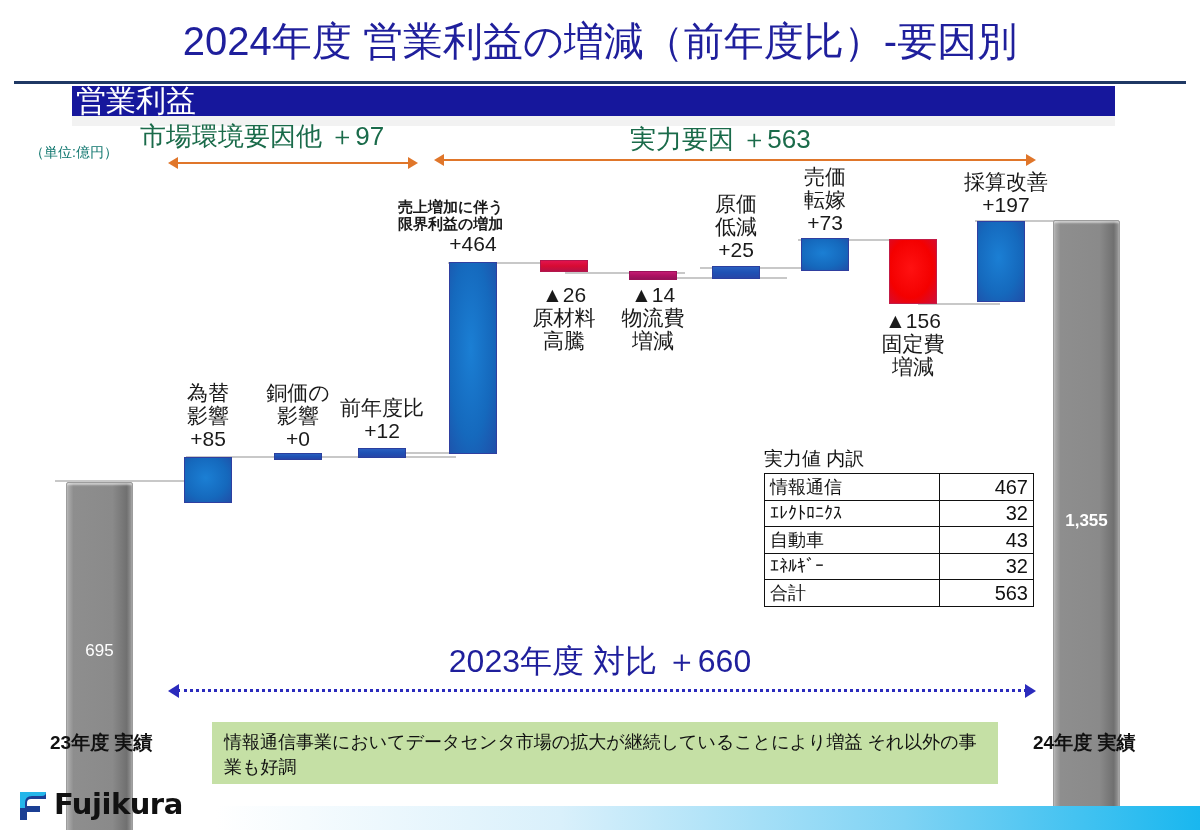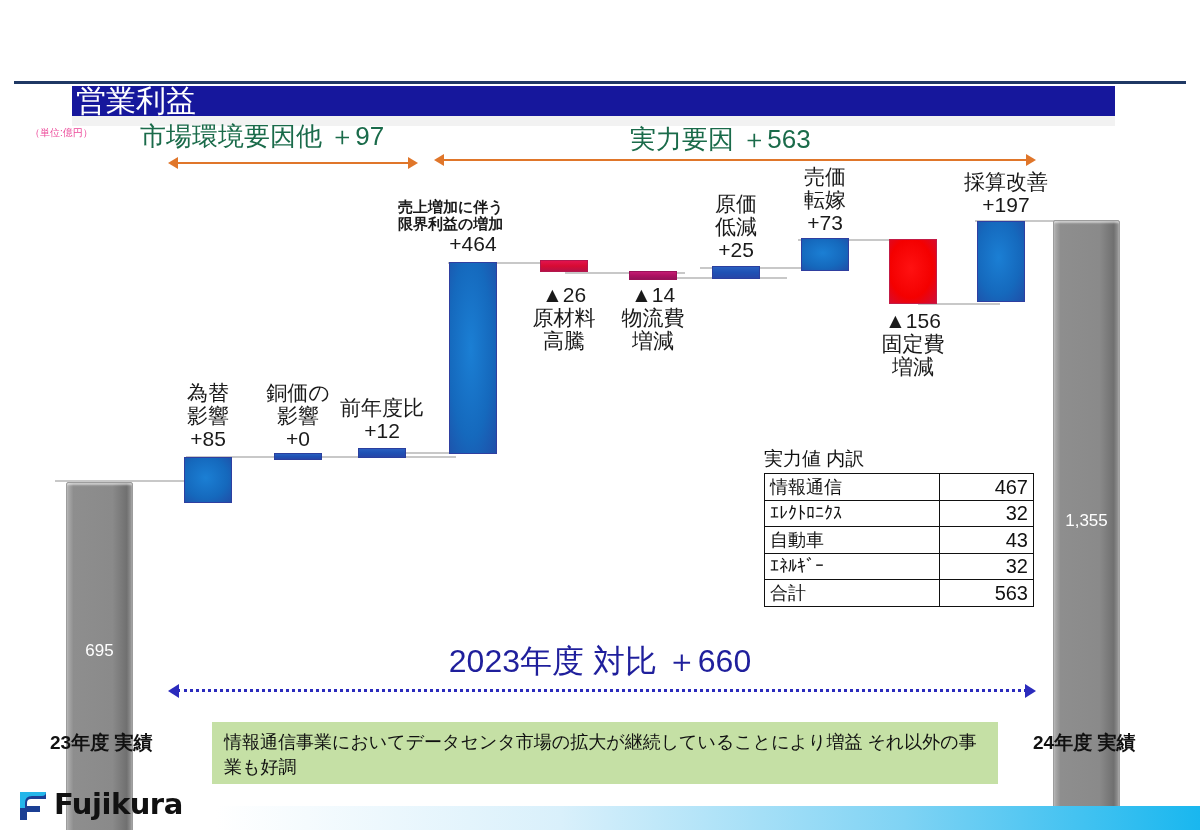--- a/index.html
+++ b/index.html
@@ -36,22 +36,22 @@
     font-size:30px;font-weight:400;color:#ffffff;
     line-height:32px;white-space:nowrap;
   }
   .band-shadow{
     position:absolute;left:72px;top:116px;width:1043px;height:10px;
     background:#f2f2f2;
   }
 
   
   .unit-note{
-    position:absolute;left:30px;top:126px;
-    font-size:10px;color:#ec4899;white-space:nowrap;
+    position:absolute;left:30px;top:144px;
+    font-size:14px;color:#0f766e;white-space:nowrap;
   }
 
   
   .grp-cap{
     position:absolute;
     font-size:26px;color:#1a6b4a;white-space:nowrap;
   }
   .grp-cap.c1{left:140px;top:119px;}
   .grp-cap.c2{left:630px;top:122px;}
 
@@ -167,20 +167,21 @@
     position:absolute;left:38px;top:-1px;
     font-size:29px;font-weight:700;color:#111;letter-spacing:-.5px;
     font-family:"DejaVu Sans",sans-serif;
   }
 </style>
 </head>
 <body>
 
 <div id="slide">
 
+  <div class="slide-title">2024年度 営業利益の増減（前年度比）-要因別</div>
   <div class="title-rule"></div>
 
   <div class="blue-band"></div>
   <div class="band-shadow"></div>
   <div class="blue-band-label">営業利益</div>
 
   <div class="unit-note">（単位:億円）</div>
 
   <div class="grp-cap c1">市場環境要因他 ＋97</div>
   <div class="grp-cap c2">実力要因 ＋563</div>
@@ -256,21 +257,21 @@
     <div class="bar red" style="left:889px;top:89px;width:48px;height:65px;"></div>
     <div class="vlabel" style="left:863px;top:159px;width:100px;"><span>▲156</span>
 <span>固定費
 増減</span></div>
 
     <div class="bar blue" style="left:977px;top:71px;width:48px;height:81px;"></div>
     <div class="vlabel" style="left:951px;top:20px;width:110px;"><span>採算改善</span>
 <span>+197</span></div>
 
     <div class="bar grey" style="left:1053px;top:70px;width:67px;height:624px;">
-      <span class="bar-inner-val" style="top:290px;">1,355</span>
+      <span class="bar-inner-val" style="top:290px;font-weight:bold;">1,355</span>
     </div>
 
   </div>
 
   <div class="axis-cap" style="left:50px;top:730px;">23年度 実績</div>
   <div class="axis-cap" style="left:1033px;top:730px;">24年度 実績</div>
 
   <div class="delta-text">2023年度 対比 ＋660</div>
   <div class="delta-arrow">
     <span class="dl"></span>

